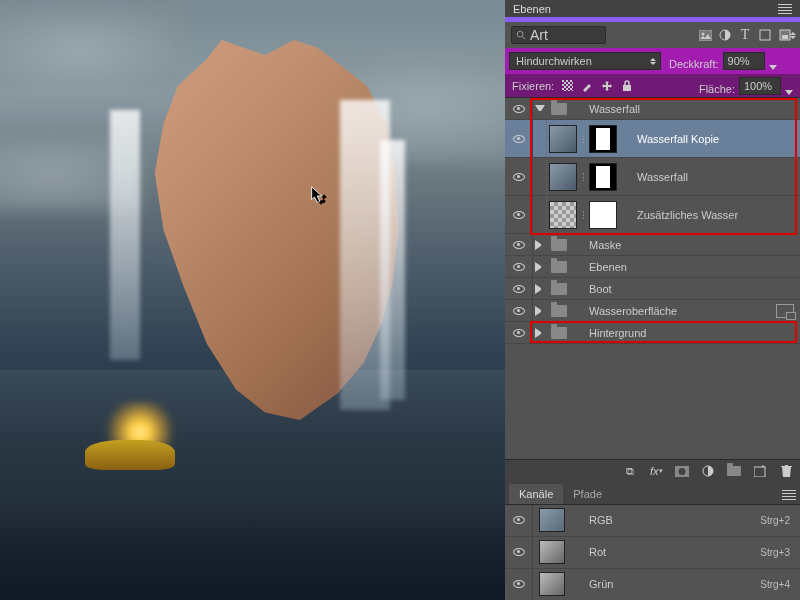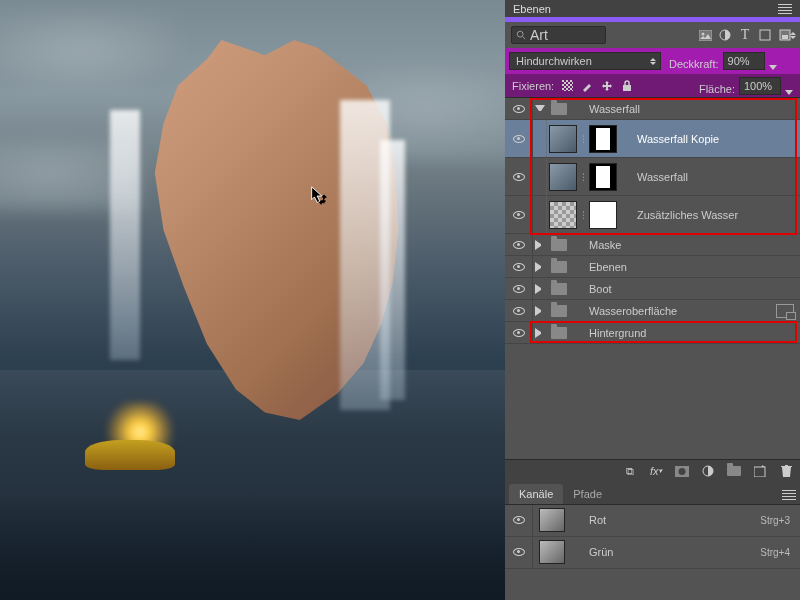--- a/index.html
+++ b/index.html
@@ -348,20 +348,28 @@
         <span style="height:1px;background:#ccc"></span>
         <span style="height:1px;background:#ccc"></span>
       </div>
   </div>
 
   <div class="channels" id="channels-list">
       <div class="channel">
         <div class="vis">
           <div class="eye"></div>
         </div>
+        <div class="ch-thumb rgb"></div>
+        <div class="lname">RGB</div>
+        <div class="shortcut">Strg+2</div>
+      </div>
+      <div class="channel">
+        <div class="vis">
+          <div class="eye"></div>
+        </div>
         <div class="ch-thumb mono"></div>
         <div class="lname">Rot</div>
         <div class="shortcut">Strg+3</div>
       </div>
       <div class="channel">
         <div class="vis">
           <div class="eye"></div>
         </div>
         <div class="ch-thumb mono"></div>
         <div class="lname">Grün</div>

